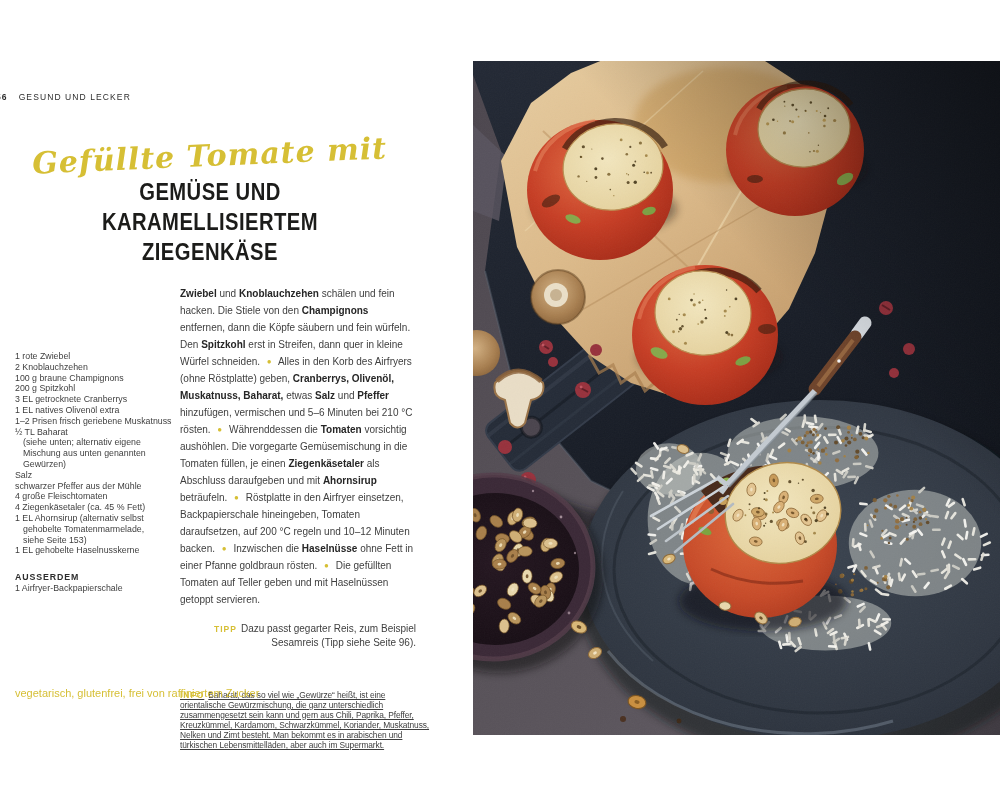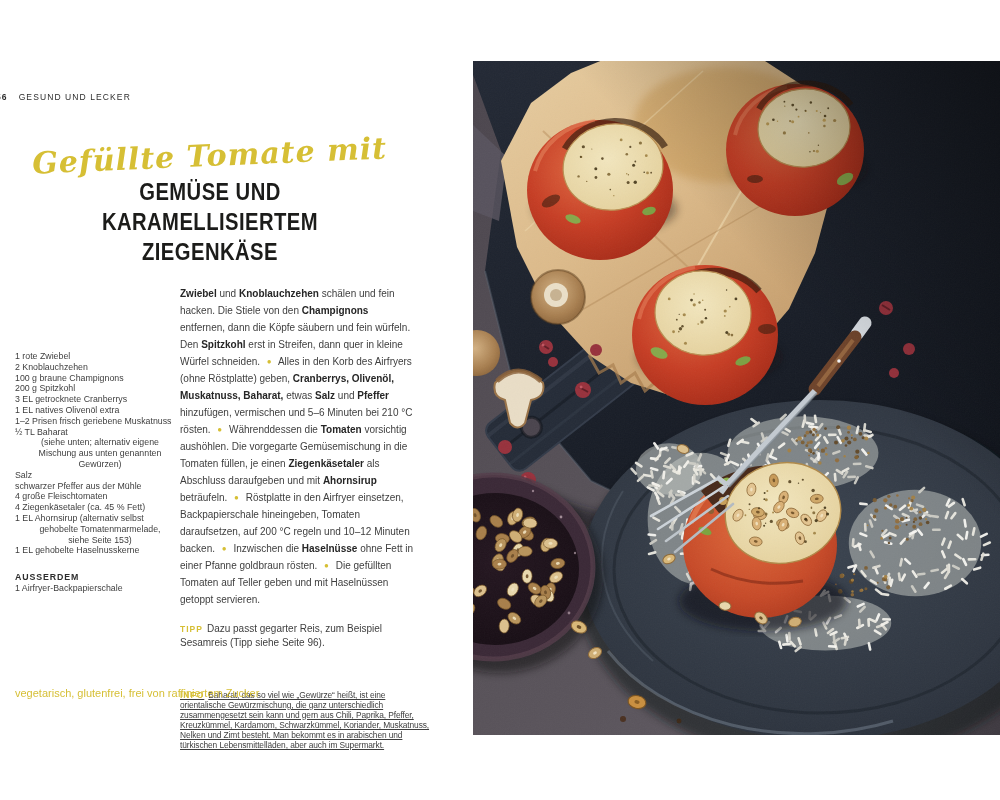--- a/index.html
+++ b/index.html
@@ -25,27 +25,27 @@
   }
   .main-title{
     margin-top:4px;display:block;font-weight:800;font-size:23px;line-height:28px;
     color:var(--title-ink);letter-spacing:.5px;transform:scale(.88,1.06);transform-origin:center top;
   }
   .meta{position:absolute;left:15px;top:288px;font-size:9px;color:var(--accent);line-height:13px;}
   .meta .row1{margin-bottom:9px;}
   .meta .lbl{font-weight:700;letter-spacing:.9px;}
   .ingredients{position:absolute;left:15px;top:351px;width:162px;font-size:8.8px;line-height:10.8px;color:var(--ink);}
   .ing-line{white-space:nowrap;}
-  .ing-line.indent{padding-left:8px;text-align:center;}
+  .ing-line.indent{padding-left:8px;}
   .extra-header{margin-top:16px;font-weight:700;letter-spacing:.9px;font-size:8.8px;color:#2d2d2d;}
   .main-col{position:absolute;left:180px;top:285px;width:236px;}
   .instructions{font-size:10px;line-height:17px;color:var(--ink);}
   .instructions b{color:#262626;}
   .bullet{color:var(--accent);font-size:8px;margin:0 4px;vertical-align:1px;}
-  .tip{margin-top:14px;font-size:10px;line-height:13.3px;}
+  .tip{margin-top:14px;font-size:10px;line-height:13.3px;text-align:right;}
   .mini-label{color:var(--accent);font-weight:700;font-size:8.5px;letter-spacing:1px;margin-right:4px;}
   .info{margin-top:40px;width:250px;font-size:8.4px;line-height:10px;letter-spacing:-.1px;text-decoration:underline;}
   .footer-tags{position:absolute;left:15px;top:687px;font-size:11px;color:var(--accent);}
   
   .photo-wrap{position:absolute;left:473px;top:61px;width:527px;height:674px;overflow:hidden;}
 </style>
 </head>
 <body>
 
 <div class="spread">

